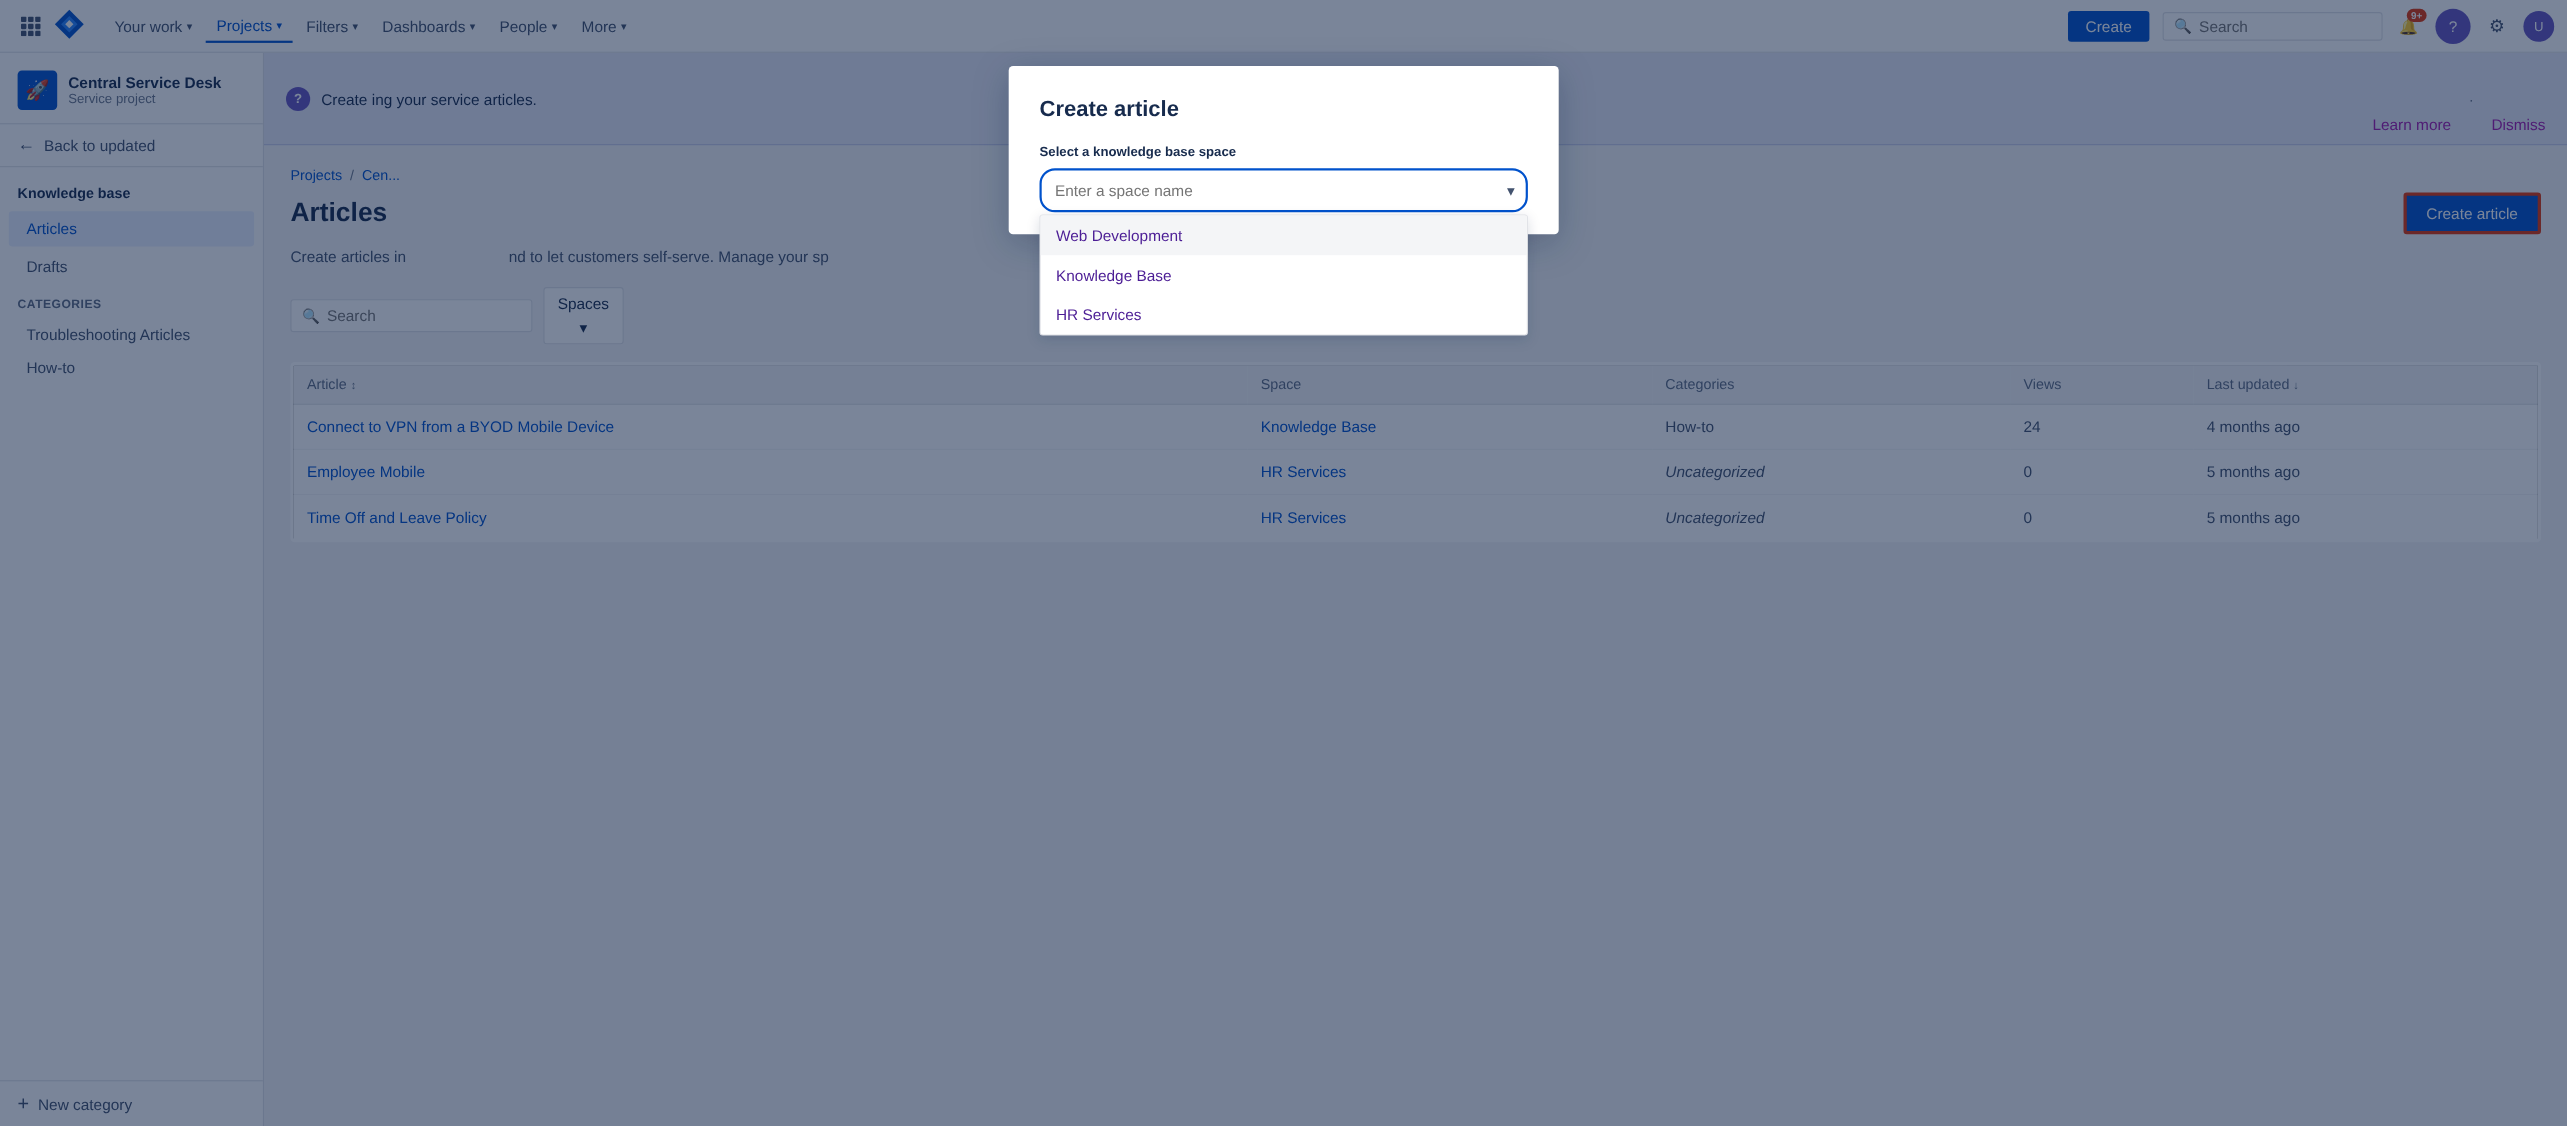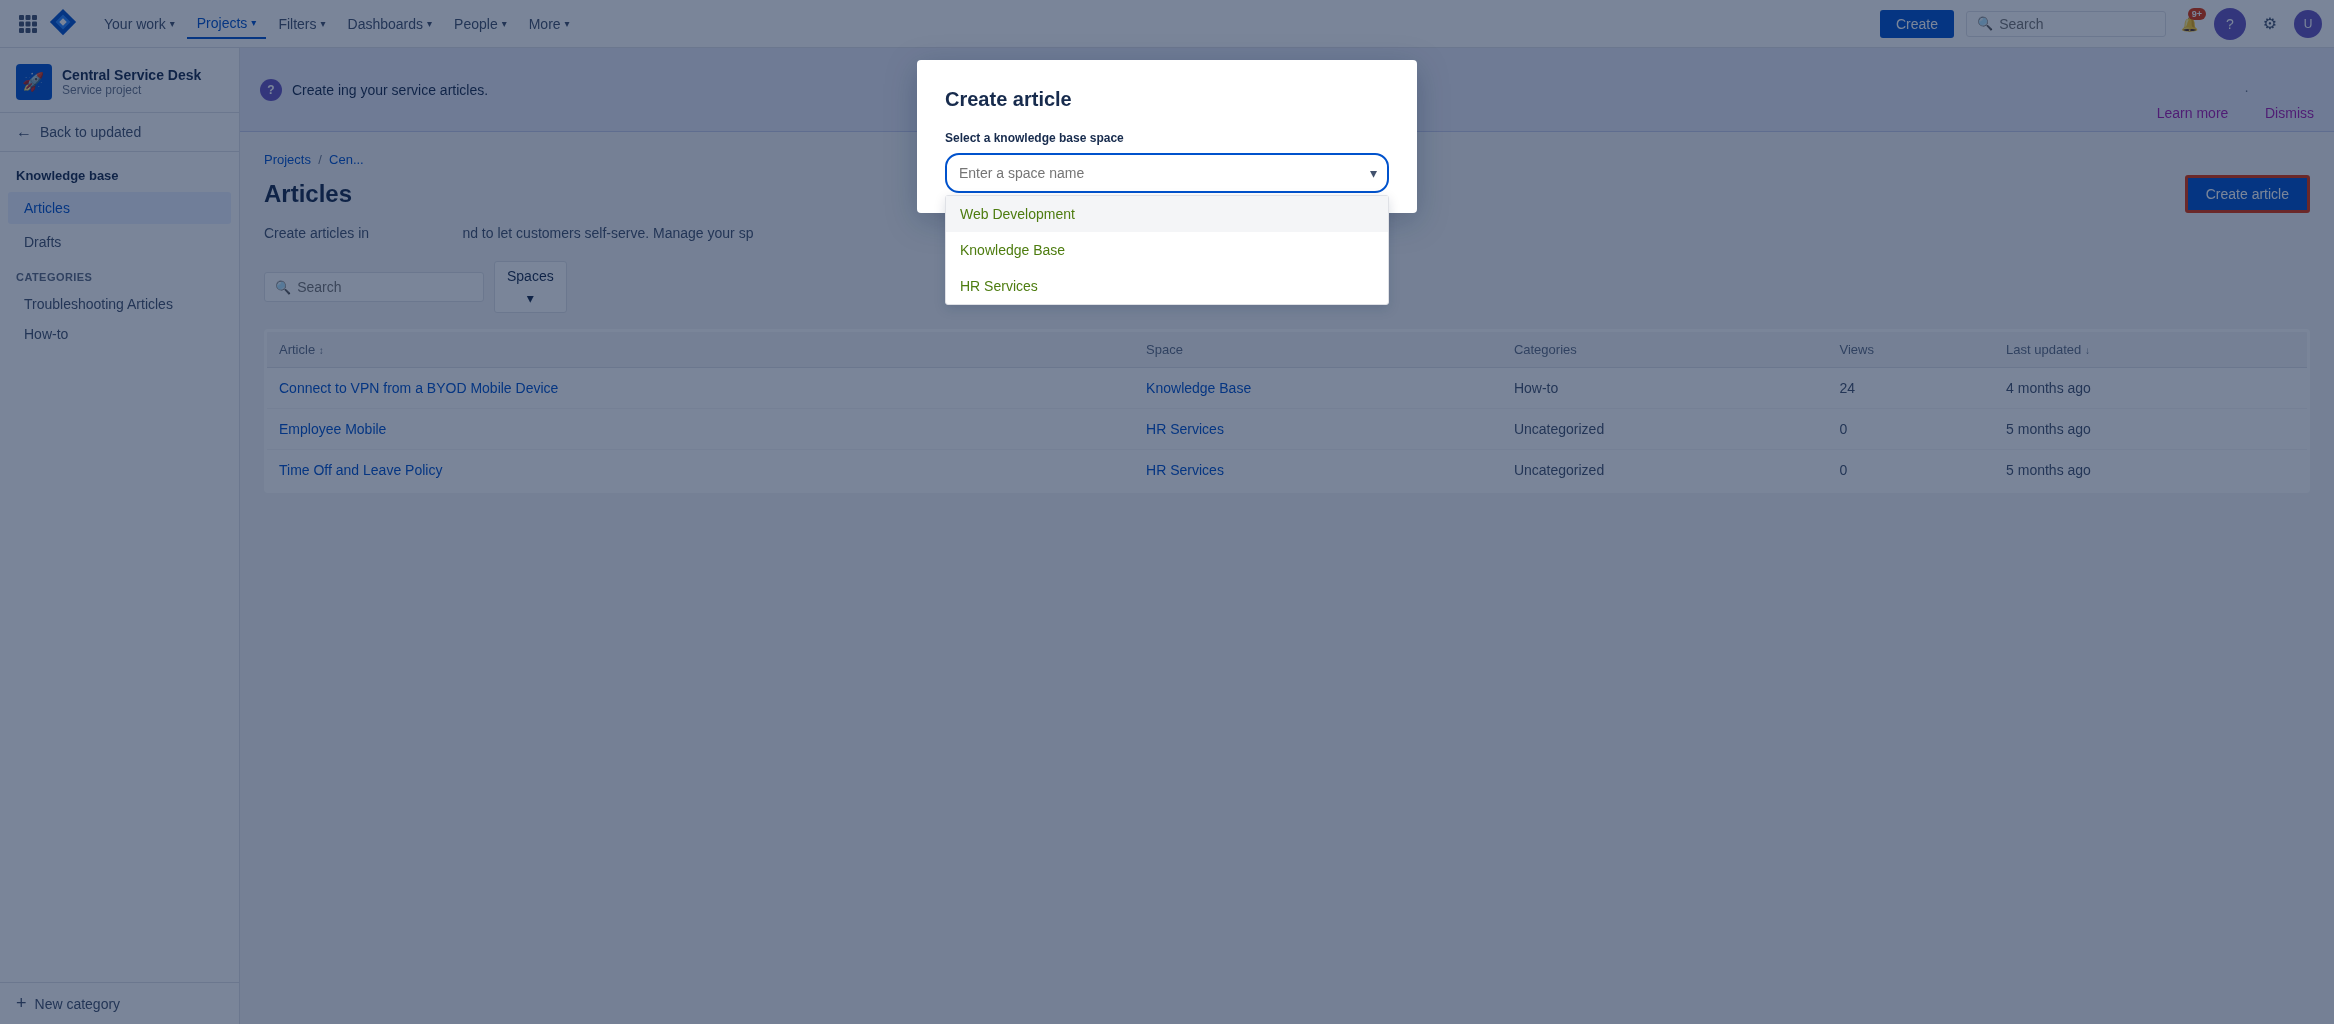--- a/index.html
+++ b/index.html
@@ -76,32 +76,32 @@
     .search-box input { border: none; outline: none; font-size: 14px; color: #42526e; width: 160px; background: transparent; }
     .spaces-btn { display: flex; align-items: center; gap: 6px; border: 1px solid #dfe1e6; border-radius: 3px; padding: 6px 12px; background: #fff; cursor: pointer; font-size: 14px; color: #172b4d; flex-direction: column; }
 
     
     .articles-table { width: 100%; border-collapse: collapse; background: #fff; border-radius: 4px; overflow: hidden; border: 3px solid #737373; }
     .articles-table th { padding: 10px 12px; text-align: left; font-size: 13px; font-weight: 500; color: #5e6c84; border-bottom: 1px solid #dfe1e6; background: #f4f5f7; }
     .articles-table th.sortable { cursor: pointer; }
     .articles-table td { padding: 12px 12px; font-size: 14px; color: #42526e; border-bottom: 1px solid #f4f5f7; }
     .articles-table td.article-link a { color: #0052cc; text-decoration: none; cursor: pointer; }
     .articles-table td.space-link a { color: #0052cc; text-decoration: none; cursor: pointer; }
-    .italic-val { }
+    .italic-val { font-style: italic; }
 
     
     .modal-overlay { position: fixed; top: 0; left: 0; width: 100%; height: 100%; background: rgba(9, 30, 66, 0.54); z-index: 100; display: flex; align-items: flex-start; justify-content: center; padding-top: 60px; }
     .modal { background: #fff; border-radius: 4px; width: 500px; padding: 28px 28px 20px; position: relative; box-shadow: 0 8px 32px rgba(9,30,66,0.25); }
     .modal-title { font-size: 20px; font-weight: 600; color: #172b4d; margin-bottom: 20px; }
     .modal-label { font-size: 12px; font-weight: 700; color: #172b4d; margin-bottom: 8px; display: block; }
     .modal-select-wrapper { position: relative; }
     .modal-select-input { width: 100%; border: 2px solid #0052cc; border-radius: 14px; padding: 10px 36px 10px 12px; font-size: 14px; color: #6b778c; outline: none; background: #fff; cursor: pointer; appearance: none; }
     .modal-select-chevron { position: absolute; right: 12px; top: 50%; transform: translateY(-50%); color: #42526e; pointer-events: none; }
     .modal-dropdown { position: absolute; top: calc(100% + 2px); left: 0; right: 0; background: #fff; border: 1px solid #dfe1e6; border-radius: 3px; box-shadow: 0 4px 12px rgba(9,30,66,0.15); z-index: 200; }
-    .modal-dropdown-item { padding: 10px 14px; font-size: 14px; color: #4d7c0f; cursor: pointer; }
+    .modal-dropdown-item { padding: 10px 14px; font-size: 14px; color: #4c1d95; cursor: pointer; }
     .modal-dropdown-item.highlighted { background: #f4f5f7; }
   </style>
 </head>
 <body>
 
 <nav class="top-nav">
   <div class="nav-grid-icon">
     <svg width="18" height="18" viewBox="0 0 18 18" fill="currentColor">
       <rect x="0" y="0" width="5" height="5" rx="1"></rect>
         <rect x="6.5" y="0" width="5" height="5" rx="1"></rect>

